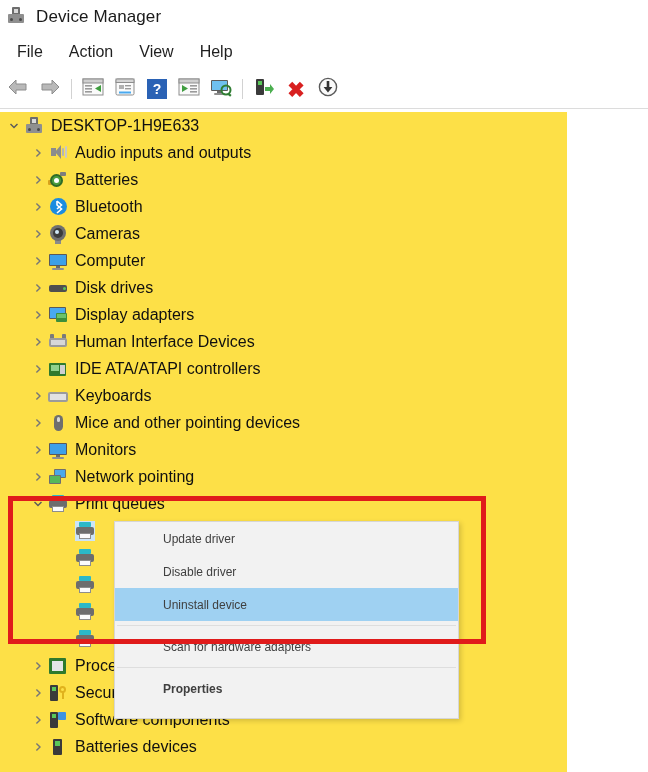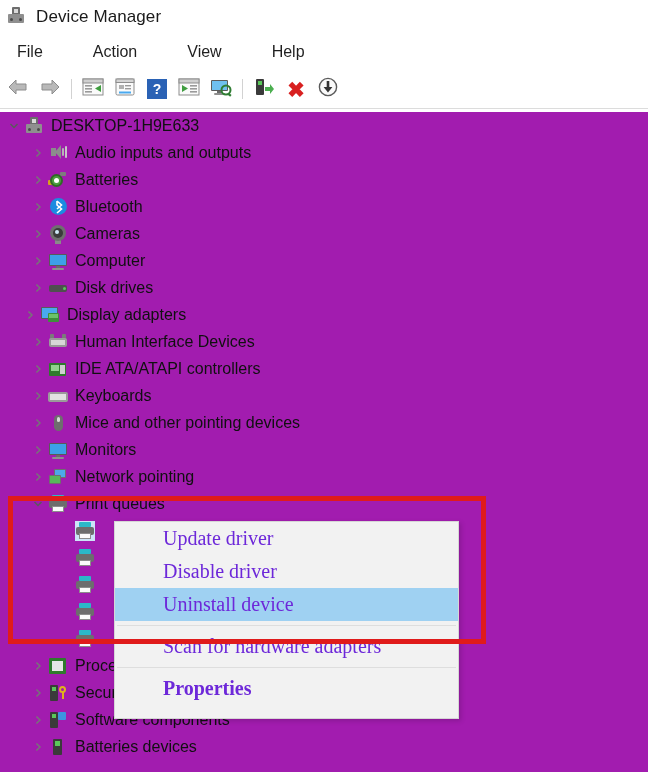--- a/index.html
+++ b/index.html
@@ -36,21 +36,20 @@
     letter-spacing: 0.1px;
   }
 
   
   .menubar {
     position: absolute; left: 0; top: 36px;
     width: 648px; height: 32px;
     background: #ffffff;
     display: flex; align-items: center;
     padding-left: 4px;
-    gap: 24px;
   }
   .menubar .menu-item {
     font-size: 16px;
     color: #1f1f1f;
     padding: 2px 13px;
     cursor: default;
   }
 
   
   .toolbar {
@@ -74,22 +73,22 @@
   }
   .toolbar-bottom-line {
     position: absolute; left: 0; top: 108px;
     width: 648px; height: 1px;
     background: #dcdcdc;
   }
 
   
   .tree {
     position: absolute; left: 0; top: 112px;
-    width: 648px; height: 660px;
-    background: #a21caf;
+    width: 567px; height: 660px;
+    background: #fde047;
     overflow: hidden;
   }
   .tree-row {
     position: relative;
     height: 27px;
     display: flex; align-items: center;
     white-space: nowrap;
   }
   .chev {
     width: 20px; height: 27px;
@@ -121,24 +120,23 @@
     background: #f2f2f2;
     border: 1px solid #d6d6d6;
     box-shadow: 2px 2px 5px rgba(0,0,0,0.16);
     z-index: 20;
   }
   .ctx-item {
     position: relative;
     height: 33px;
     display: flex; align-items: center;
     padding-left: 48px;
-    font-size: 20px;
-    color: #6d28d9;
+    font-size: 12px;
+    color: #404040;
     cursor: default;
-    font-family: Liberation Serif, serif;
   }
   .ctx-item.hl {
     background: #9fd1f2;
   }
   .ctx-item.bold { font-weight: bold; }
   .ctx-sep {
     height: 1px;
     background: #dedede;
     margin: 4px 2px 4px 2px;
   }
@@ -482,21 +480,21 @@
             <path d="M3.4 1.5 L7 5 L3.4 8.5" fill="none" stroke="#767676" stroke-width="1.4"></path>
           </svg>
       </span>
       <span class="row-icon">
         <span class="ic dk-b"></span>
           <span class="ic dk-l"></span>
       </span>
       <span class="row-label">Disk drives</span>
     </div>
 
-    <div class="tree-row" style="padding-left:20px">
+    <div class="tree-row" style="padding-left:28px">
       <span class="chev">
         <svg width="10" height="10" viewBox="0 0 10 10">
             <path d="M3.4 1.5 L7 5 L3.4 8.5" fill="none" stroke="#767676" stroke-width="1.4"></path>
           </svg>
       </span>
       <span class="row-icon">
         <span class="ic da-f"></span>
           <span class="ic da-s"></span>
         <span class="ic da-c"></span>
           <span class="ic da-c2"></span>

